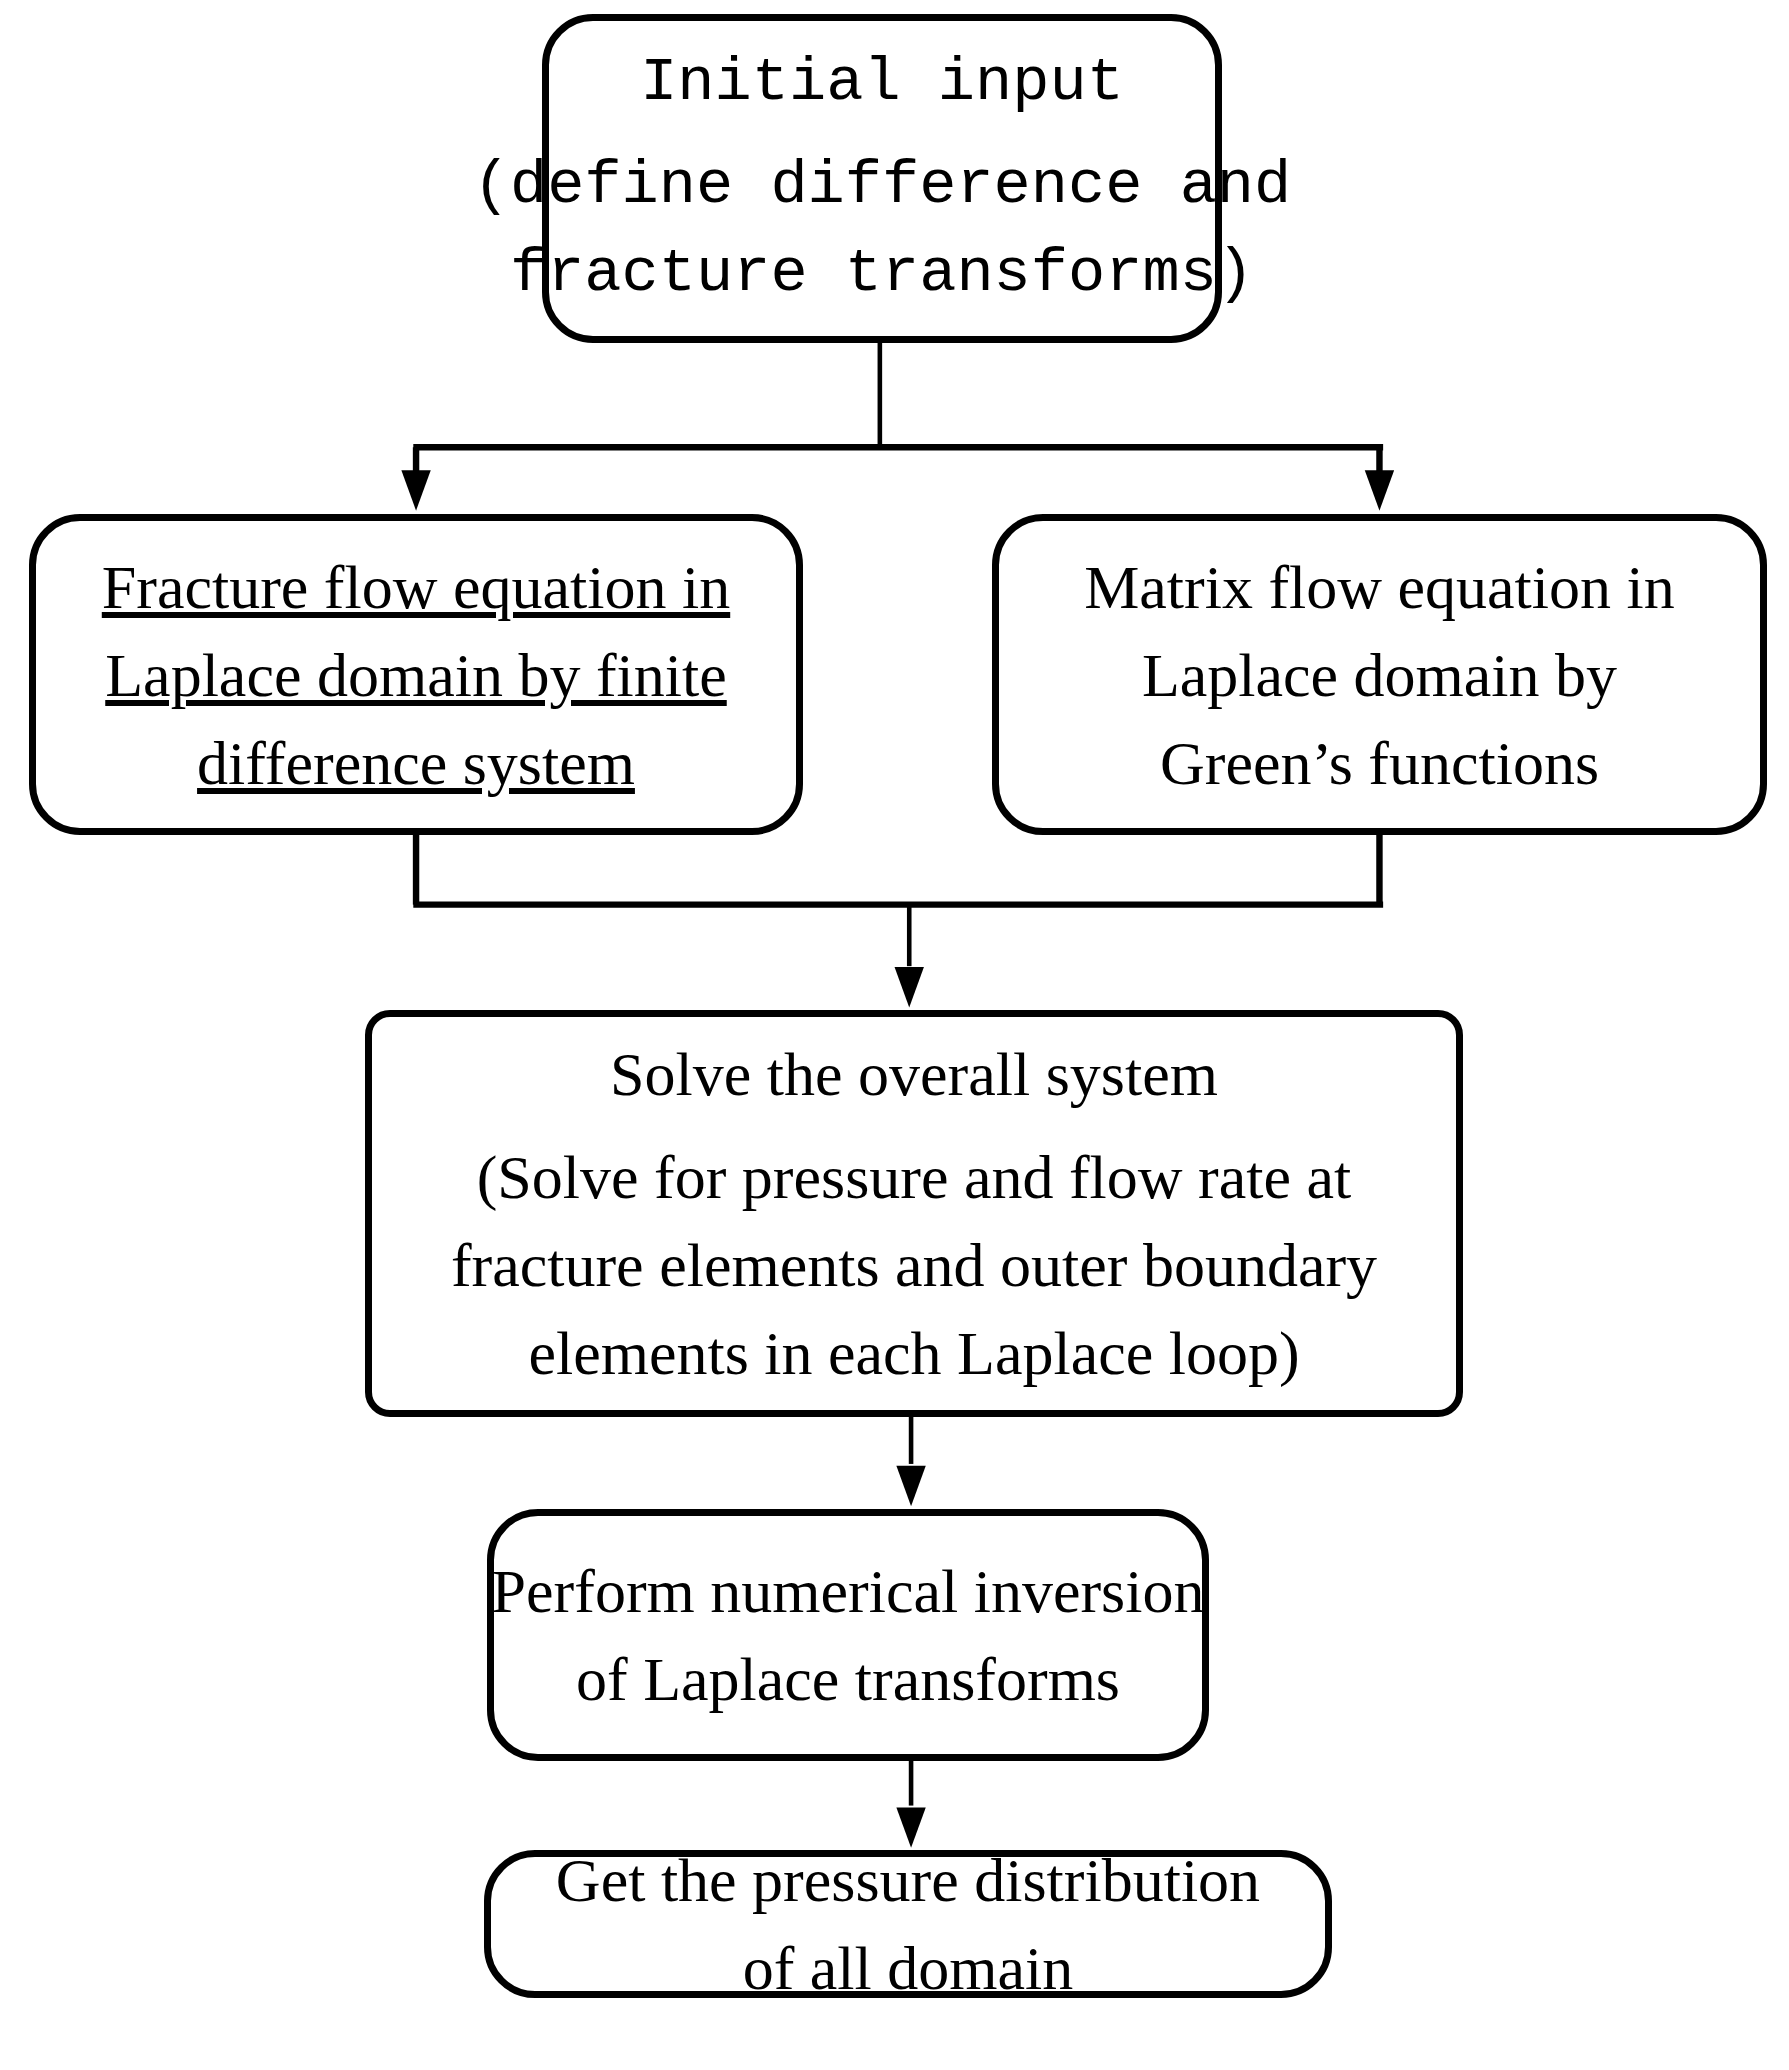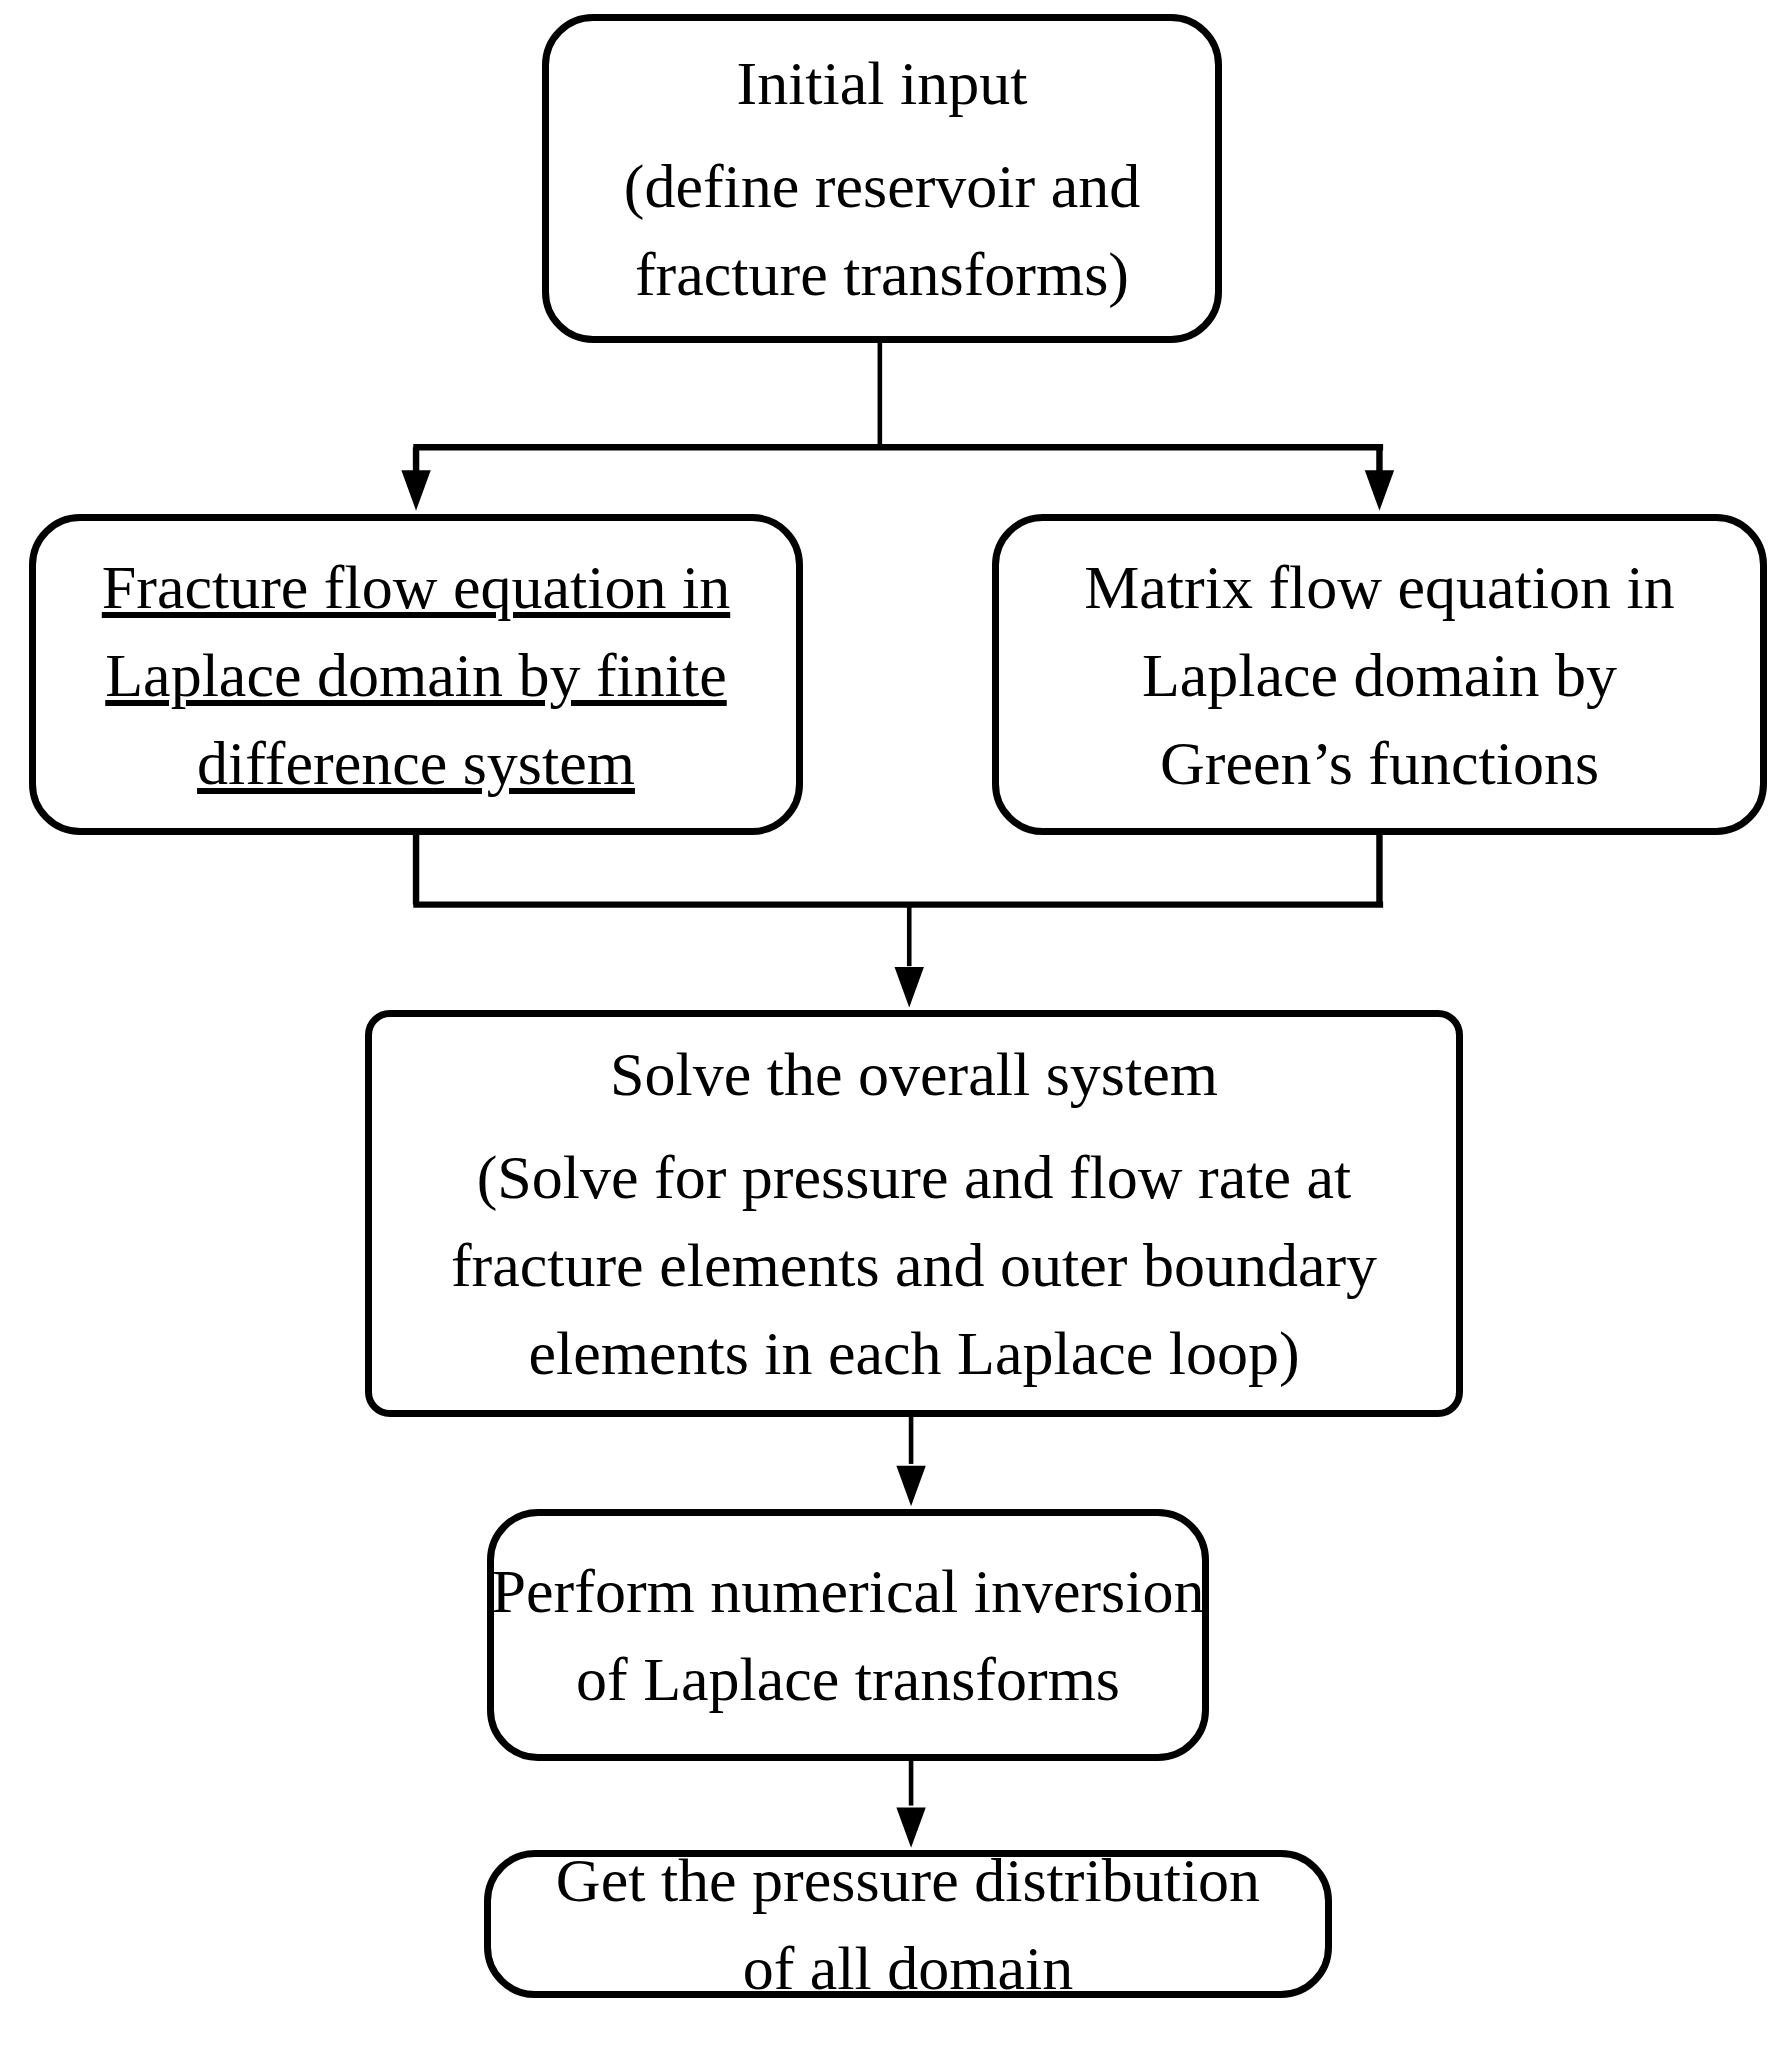--- a/index.html
+++ b/index.html
@@ -37,21 +37,21 @@
     justify-content: center;
     text-align: center;
   }
   .line {
     font-size: 62px;
     line-height: 88px;
     white-space: nowrap;
   }
   .para-gap { margin-bottom: 14.7px; }
 
-  #n-initial  { left: 542px;  top: 13.8px;   width: 680px;  height: 329px; }
+  #n-initial  { left: 542px;  top: 13.8px;   width: 680px;  height: 329px; font-family: Liberation Mono, monospace; }
   #n-fracture { left: 29px;   top: 514px;  width: 774px;  height: 321px; text-decoration: underline; }
   #n-matrix   { left: 992px; top: 514px;  width: 775px;  height: 321px; }
   #n-solve    { left: 365px;  top: 1010px; width: 1098px; height: 407px; border-radius: 25px; }
   #n-perform  { left: 487px;  top: 1509px; width: 722px;  height: 252px; }
   #n-get      { left: 484px;  top: 1850px; width: 848px;  height: 148px; }
 </style>
 </head>
 <body>
 
 <div class="stage">
@@ -81,21 +81,21 @@
     </g>
 
     <g>
       <path d="M992 1915 V1966" stroke-width="5"></path>
       <polygon points="992,2012 976,1968 1008,1968"></polygon>
     </g>
   </svg>
 
   <div class="node" id="n-initial">
     <div class="line para-gap">Initial input</div>
-    <div class="line">(define reservoir and</div>
+    <div class="line">(define difference and</div>
     <div class="line">fracture transforms)</div>
   </div>
 
   <div class="node" id="n-fracture">
     <div class="line">Fracture flow equation in</div>
     <div class="line">Laplace domain by finite</div>
     <div class="line">difference system</div>
   </div>
 
   <div class="node" id="n-matrix">

